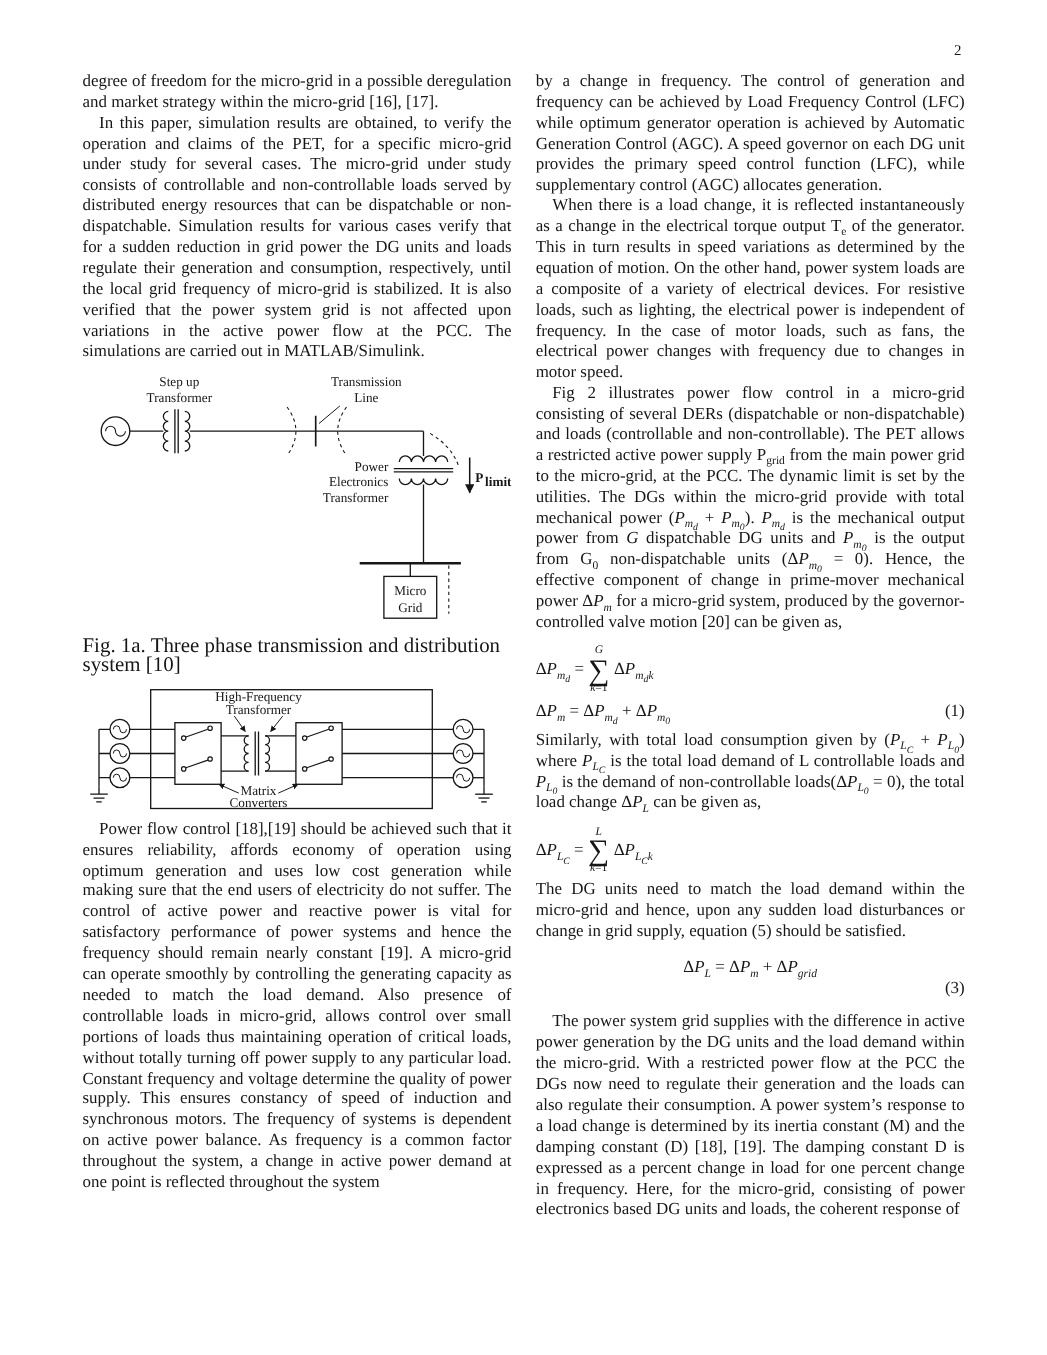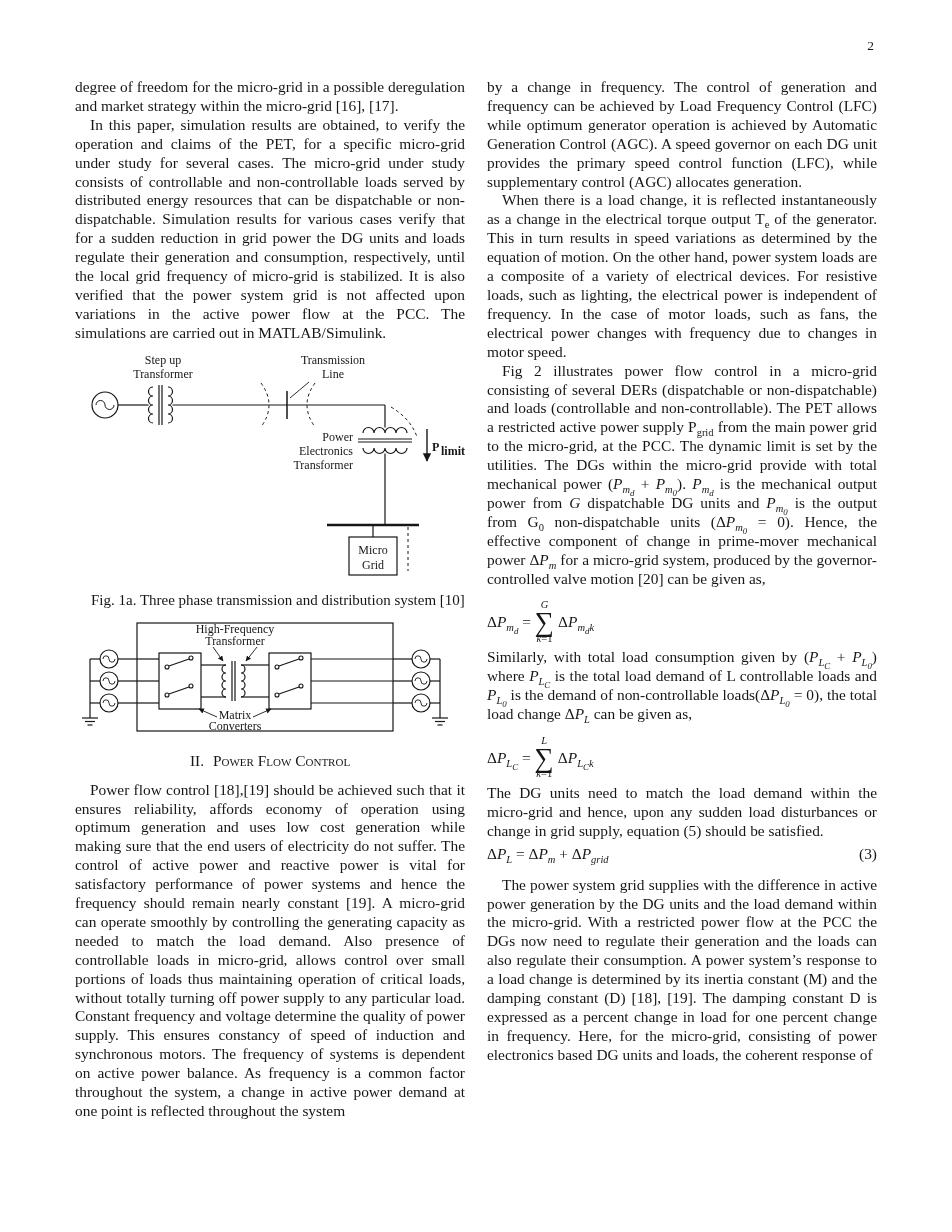--- a/index.html
+++ b/index.html
@@ -2,29 +2,29 @@
 <html><head>
 <meta charset="utf-8">
 <style>
   html,body{margin:0;padding:0;}
   body{
     width:952px;height:1232px;background:#ffffff;color:#161616;
     font-family:"Liberation Serif","DejaVu Serif",serif;
     position:relative;overflow:hidden;
   }
   .page-number{position:absolute;top:38px;right:78px;font-size:13.5px;}
-  .columns{position:absolute;top:78px;left:75px;width:802px;display:flex;gap:22px;}
+  .columns{position:absolute;top:65px;left:75px;width:802px;display:flex;gap:22px;}
   .col{width:390px;font-size:15.4px;line-height:18.9px;text-align:justify;}
   p.para{margin:0;}
   p.indent{text-indent:15px;}
   .section-heading{font-size:15.4px;font-weight:400;text-align:center;margin:15px 0 10px;}
   .sec-num{margin-right:9px;}
   .sc{font-variant:small-caps;}
   figure{margin:6px 0 4px;}
-  .caption{font-size:15px;line-height:17px;margin-top:5px;text-align:left;margin-left:16px;}
+  .caption{font-size:19px;line-height:17px;margin-top:5px;text-align:left;}
   .caption.center{text-align:center;}
   svg{display:block;}
   svg text{font-family:"Liberation Serif","DejaVu Serif",serif;fill:#161616;font-size:12px;}
   .equation{display:flex;align-items:center;margin:7px 0;}
   .equation.sum{margin:12px 0 4px;}
   .sigma-stack{display:inline-flex;flex-direction:column;align-items:center;line-height:1;margin:0 4px;}
   .sigma-top,.sigma-bot{font-size:10.5px;}
   .sigma{font-size:27px;line-height:0.85;}
   .eq-num{margin-left:auto;}
   sub{font-size:68%;line-height:0;}
@@ -185,56 +185,57 @@
         </g>
         <g text-anchor="middle" font-size="11">
           <text x="160" y="18">High-Frequency</text>
           <text x="160" y="30">Transformer</text>
           <text x="160" y="104">Matrix</text>
           <text x="160" y="115">Converters</text>
         </g>
       </svg>
     </figure>
 
-    <h2 class="section-heading">
-      <span class="sec-num">II.</span><span class="sc">Power Flow Control</span>
-    </h2>
 
     <p class="para indent">Power flow control [18],[19] should be achieved such that it ensures reliability, affords economy of operation using optimum generation and uses low cost generation while making sure that the end users of electricity do not suffer. The control of active power and reactive power is vital for satisfactory performance of power systems and hence the frequency should remain nearly constant [19]. A micro-grid can operate smoothly by controlling the generating capacity as needed to match the load demand. Also presence of controllable loads in micro-grid, allows control over small portions of loads thus maintaining operation of critical loads, without totally turning off power supply to any particular load. Constant frequency and voltage determine the quality of power supply. This ensures constancy of speed of induction and synchronous motors. The frequency of systems is dependent on active power balance. As frequency is a common factor throughout the system, a change in active power demand at one point is reflected throughout the system</p>
   </div>
 
   <div class="col">
     <p class="para">by a change in frequency. The control of generation and frequency can be achieved by Load Frequency Control (LFC) while optimum generator operation is achieved by Automatic Generation Control (AGC). A speed governor on each DG unit provides the primary speed control function (LFC), while supplementary control (AGC) allocates generation.</p>
     <p class="para indent">When there is a load change, it is reflected instantaneously as a change in the electrical torque output T<sub>e</sub> of the generator. This in turn results in speed variations as determined by the equation of motion. On the other hand, power system loads are a composite of a variety of electrical devices. For resistive loads, such as lighting, the electrical power is independent of frequency. In the case of motor loads, such as fans, the electrical power changes with frequency due to changes in motor speed.</p>
     <p class="para indent">Fig 2 illustrates power flow control in a micro-grid consisting of several DERs (dispatchable or non-dispatchable) and loads (controllable and non-controllable). The PET allows a restricted active power supply P<sub>grid</sub> from the main power grid to the micro-grid, at the PCC. The dynamic limit is set by the utilities. The DGs within the micro-grid provide with total mechanical power (<i>P<sub>m<sub>d</sub></sub></i> + <i>P<sub>m<sub>0</sub></sub></i>). <i>P<sub>m<sub>d</sub></sub></i> is the mechanical output power from <i>G</i> dispatchable DG units and <i>P<sub>m<sub>0</sub></sub></i> is the output from G<sub>0</sub> non-dispatchable units (Δ<i>P<sub>m<sub>0</sub></sub></i> = 0). Hence, the effective component of change in prime-mover mechanical power Δ<i>P<sub>m</sub></i> for a micro-grid system, produced by the governor-controlled valve motion [20] can be given as,</p>
 
     <div class="equation sum">
       <span>Δ<i>P<sub>m<sub>d</sub></sub></i> =</span>
       <span class="sigma-stack">
         <span class="sigma-top"><i>G</i></span>
         <span class="sigma">∑</span>
         <span class="sigma-bot"><i>k</i>=1</span>
       </span>
       <span>Δ<i>P<sub>m<sub>d</sub>k</sub></i></span>
     </div>
+    <div class="equation">
+      <span>Δ<i>P<sub>m</sub></i> = Δ<i>P<sub>m<sub>d</sub></sub></i> + Δ<i>P<sub>m<sub>0</sub></sub></i></span>
+      <span class="eq-num">(1)</span>
+    </div>
 
     <p class="para">Similarly, with total load consumption given by (<i>P<sub>L<sub>C</sub></sub></i> + <i>P<sub>L<sub>0</sub></sub></i>) where <i>P<sub>L<sub>C</sub></sub></i> is the total load demand of L controllable loads and <i>P<sub>L<sub>0</sub></sub></i> is the demand of non-controllable loads(Δ<i>P<sub>L<sub>0</sub></sub></i> = 0), the total load change Δ<i>P<sub>L</sub></i> can be given as,</p>
 
     <div class="equation sum">
       <span>Δ<i>P<sub>L<sub>C</sub></sub></i> =</span>
       <span class="sigma-stack">
         <span class="sigma-top"><i>L</i></span>
         <span class="sigma">∑</span>
         <span class="sigma-bot"><i>k</i>=1</span>
       </span>
       <span>Δ<i>P<sub>L<sub>C</sub>k</sub></i></span>
     </div>
 
     <p class="para">The DG units need to match the load demand within the micro-grid and hence, upon any sudden load disturbances or change in grid supply, equation (5) should be satisfied.</p>
 
-    <div class="equation" style="margin:4px 0 12px;">
+    <div class="equation" style="margin:14px 0 12px;flex-direction:column;">
       <span>Δ<i>P<sub>L</sub></i> = Δ<i>P<sub>m</sub></i> + Δ<i>P<sub>grid</sub></i></span>
       <span class="eq-num">(3)</span>
     </div>
 
     <p class="para indent">The power system grid supplies with the difference in active power generation by the DG units and the load demand within the micro-grid. With a restricted power flow at the PCC the DGs now need to regulate their generation and the loads can also regulate their consumption. A power system’s response to a load change is determined by its inertia constant (M) and the damping constant (D) [18], [19]. The damping constant D is expressed as a percent change in load for one percent change in frequency. Here, for the micro-grid, consisting of power electronics based DG units and loads, the coherent response of</p>
   </div>
 </div>
 
 </body></html>

